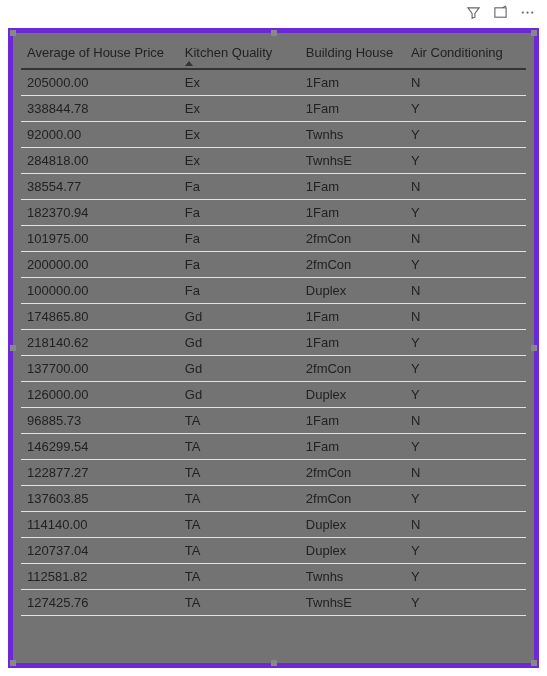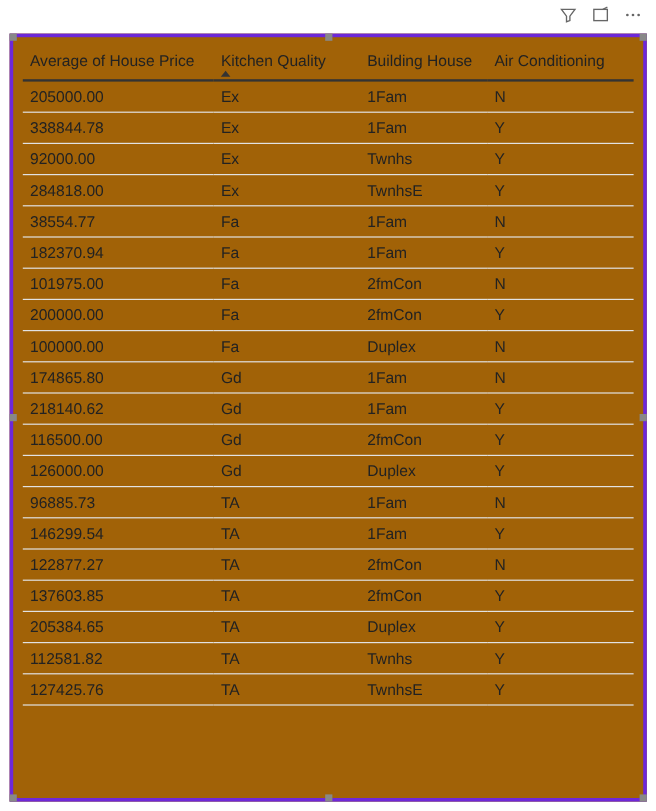--- a/index.html
+++ b/index.html
@@ -20,23 +20,23 @@
     justify-content: flex-end;
     align-items: center;
     padding: 0 12px;
     gap: 12px;
     color: #666;
   }
   .toolbar .icon { cursor: pointer; display: inline-flex; }
   .visual-frame {
     position: relative;
     margin: 4px 8px 8px 8px;
-    border: 3px solid #6d28d9;
+    border: 5px solid #6d28d9;
     height: 640px;
-    background: #a16207;
+    background: #737373;
   }
   .sel-handle {
     position: absolute;
     width: 6px; height: 6px;
     background: #888;
   }
   .sel-handle.tl { top: -3px; left: -3px; }
   .sel-handle.tr { top: -3px; right: -3px; }
   .sel-handle.bl { bottom: -3px; left: -3px; }
   .sel-handle.br { bottom: -3px; right: -3px; }
@@ -189,21 +189,21 @@
             <td>1Fam</td>
             <td>N</td>
           </tr>
           <tr>
             <td class="num">218140.62</td>
             <td>Gd</td>
             <td>1Fam</td>
             <td>Y</td>
           </tr>
           <tr>
-            <td class="num">116500.00</td>
+            <td class="num">137700.00</td>
             <td>Gd</td>
             <td>2fmCon</td>
             <td>Y</td>
           </tr>
           <tr>
             <td class="num">126000.00</td>
             <td>Gd</td>
             <td>Duplex</td>
             <td>Y</td>
           </tr>
@@ -225,21 +225,27 @@
             <td>2fmCon</td>
             <td>N</td>
           </tr>
           <tr>
             <td class="num">137603.85</td>
             <td>TA</td>
             <td>2fmCon</td>
             <td>Y</td>
           </tr>
           <tr>
-            <td class="num">205384.65</td>
+            <td class="num">114140.00</td>
+            <td>TA</td>
+            <td>Duplex</td>
+            <td>N</td>
+          </tr>
+          <tr>
+            <td class="num">120737.04</td>
             <td>TA</td>
             <td>Duplex</td>
             <td>Y</td>
           </tr>
           <tr>
             <td class="num">112581.82</td>
             <td>TA</td>
             <td>Twnhs</td>
             <td>Y</td>
           </tr>

